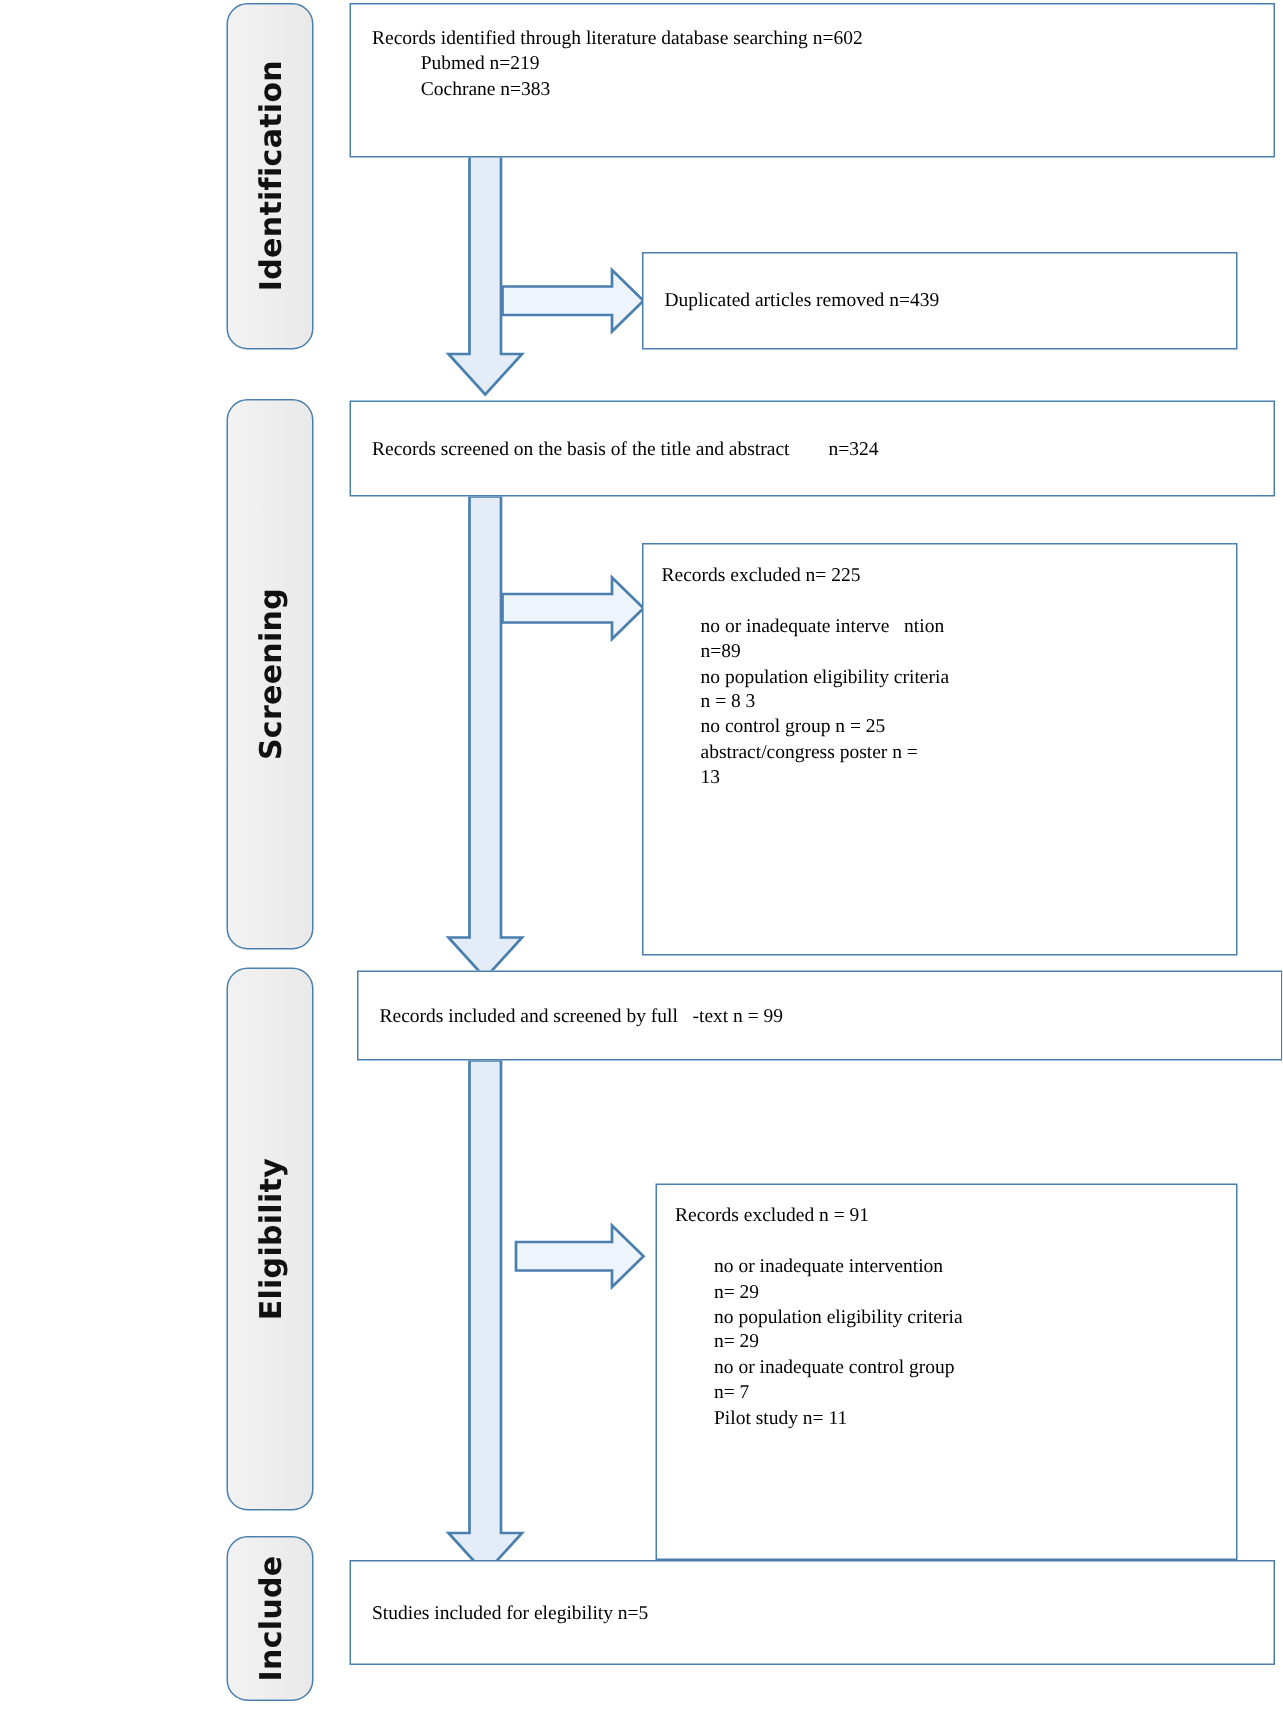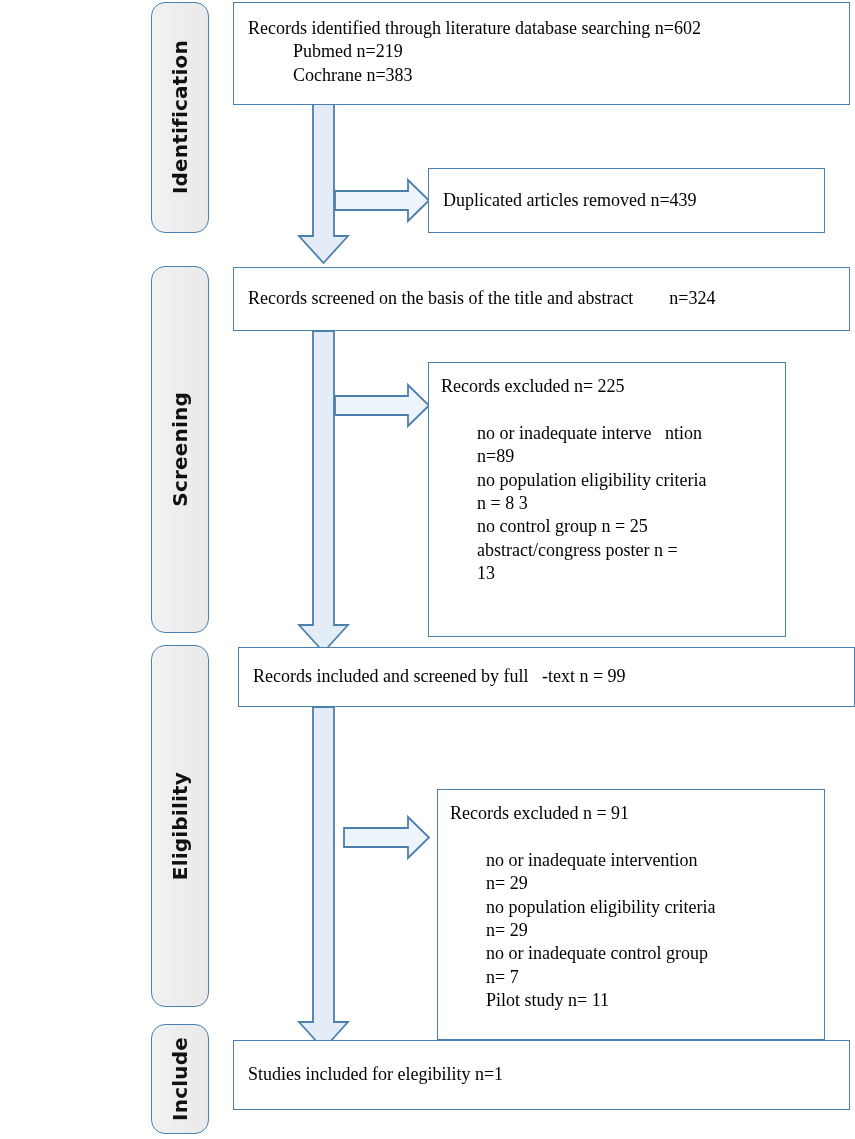--- a/index.html
+++ b/index.html
@@ -45,21 +45,21 @@
   
   .box {
     position: absolute;
     box-sizing: border-box;
     border: 1.8px solid #4a7fae;
     background: #ffffff;
     padding: 0;
   }
   .box .box-text {
     font-family: "Liberation Serif", "DejaVu Serif", serif;
-    font-size: 18px;
+    font-size: 13px;
     line-height: 1.30;
     color: #000000;
     white-space: pre-wrap;
     display: block;
   }
   .box.main .box-text { padding: 14px 0 0 14px; }
   .box.side .box-text { padding: 12px 0 0 12px; }
 
   .box.vcenter {
     display: flex;
@@ -129,21 +129,21 @@
   </div>
 
   <div class="box side vcenter" style="left:428px; top:168px; width:397px; height:65px;">
     <span class="box-text">Duplicated articles removed n=439</span>
   </div>
 
   <div class="box main vcenter" style="left:233px; top:267px; width:617px; height:64px;">
     <span class="box-text">Records screened on the basis of the title and abstract        n=324</span>
   </div>
 
-  <div class="box side" style="left:428px; top:362px; width:358px; height:275px;">
+  <div class="box side" style="left:428px; top:362px; width:397px; height:275px;">
     <span class="box-text">Records excluded n= 225
 
         no or inadequate interve   ntion
         n=89
         no population eligibility criteria
         n = 8 3
         no control group n = 25
         abstract/congress poster n =
         13</span>
   </div>
@@ -158,16 +158,16 @@
         no or inadequate intervention
         n= 29
         no population eligibility criteria
         n= 29
         no or inadequate control group
         n= 7
         Pilot study n= 11</span>
   </div>
 
   <div class="box main vcenter" style="left:233px; top:1040px; width:617px; height:70px;">
-    <span class="box-text">Studies included for elegibility n=1</span>
+    <span class="box-text">Studies included for elegibility n=5</span>
   </div>
 
 </div>
 
 </body></html>

